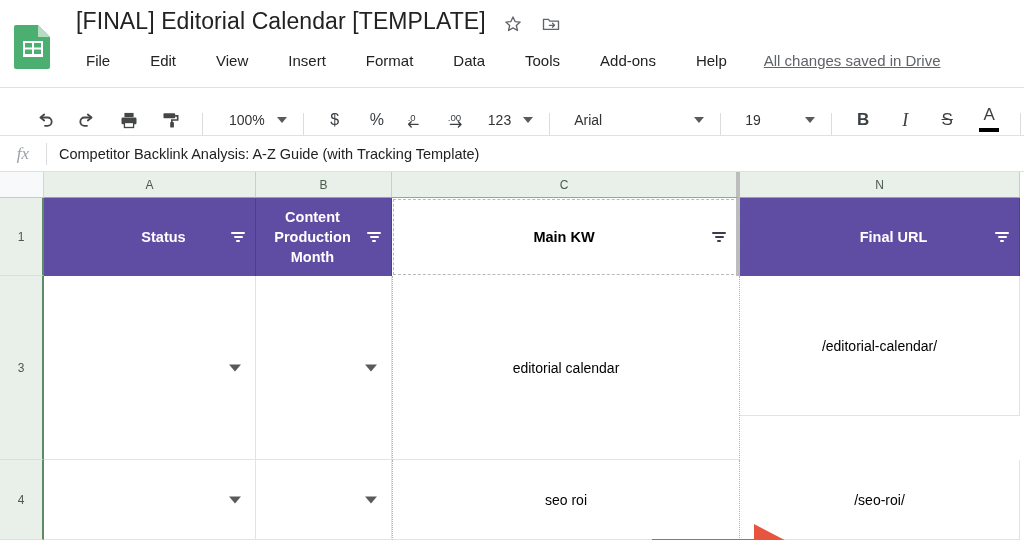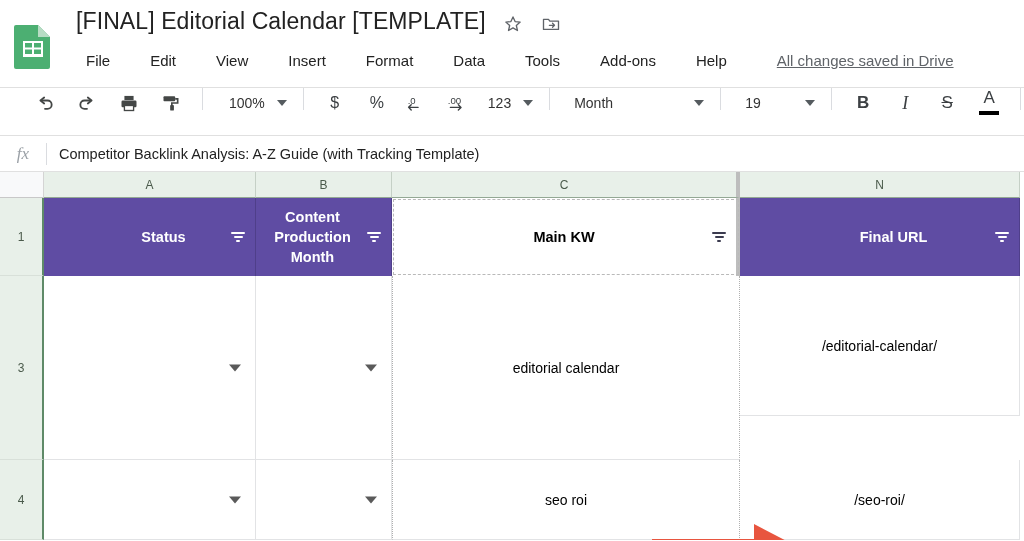--- a/index.html
+++ b/index.html
@@ -46,33 +46,33 @@
   .menu-item {
     font-size: 15px;
     color: #222222;
     padding: 2px 10px;
     white-space: nowrap;
     cursor: pointer;
   }
   .save-state {
     font-size: 15px;
     color: #5f6368;
-    margin-left: 20px;
+    margin-left: 7px;
     text-decoration: underline;
     white-space: nowrap;
     cursor: pointer;
   }
 
   
   .toolbar {
     position: relative;
     height: 48px;
     background: #ffffff;
     border-bottom: 1px solid #e0e0e0;
-    display: flex; align-items: flex-start;
+    display: flex; align-items: flex-end;
     padding-left: 24px;
   }
   .tb-btn {
     width: 30px; height: 30px;
     margin: 0 6px;
     display: flex; align-items: center; justify-content: center;
     color: #444746;
     cursor: pointer;
     border-radius: 3px;
     flex: 0 0 auto;
@@ -374,21 +374,21 @@
   </div>
 
   <div class="tb-combo">
     <span class="lbl">123</span>
     <span class="caret"></span>
   </div>
 
   <div class="tb-sep"></div>
 
   <div class="tb-combo" style="width:142px;justify-content:space-between;margin-left:8px">
-    <span class="lbl">Month</span>
+    <span class="lbl">Arial</span>
     <span class="caret"></span>
   </div>
 
   <div class="tb-sep"></div>
 
   <div class="tb-combo" style="width:82px;justify-content:space-between;margin-left:8px">
     <span class="lbl">19</span>
     <span class="caret"></span>
   </div>
 

